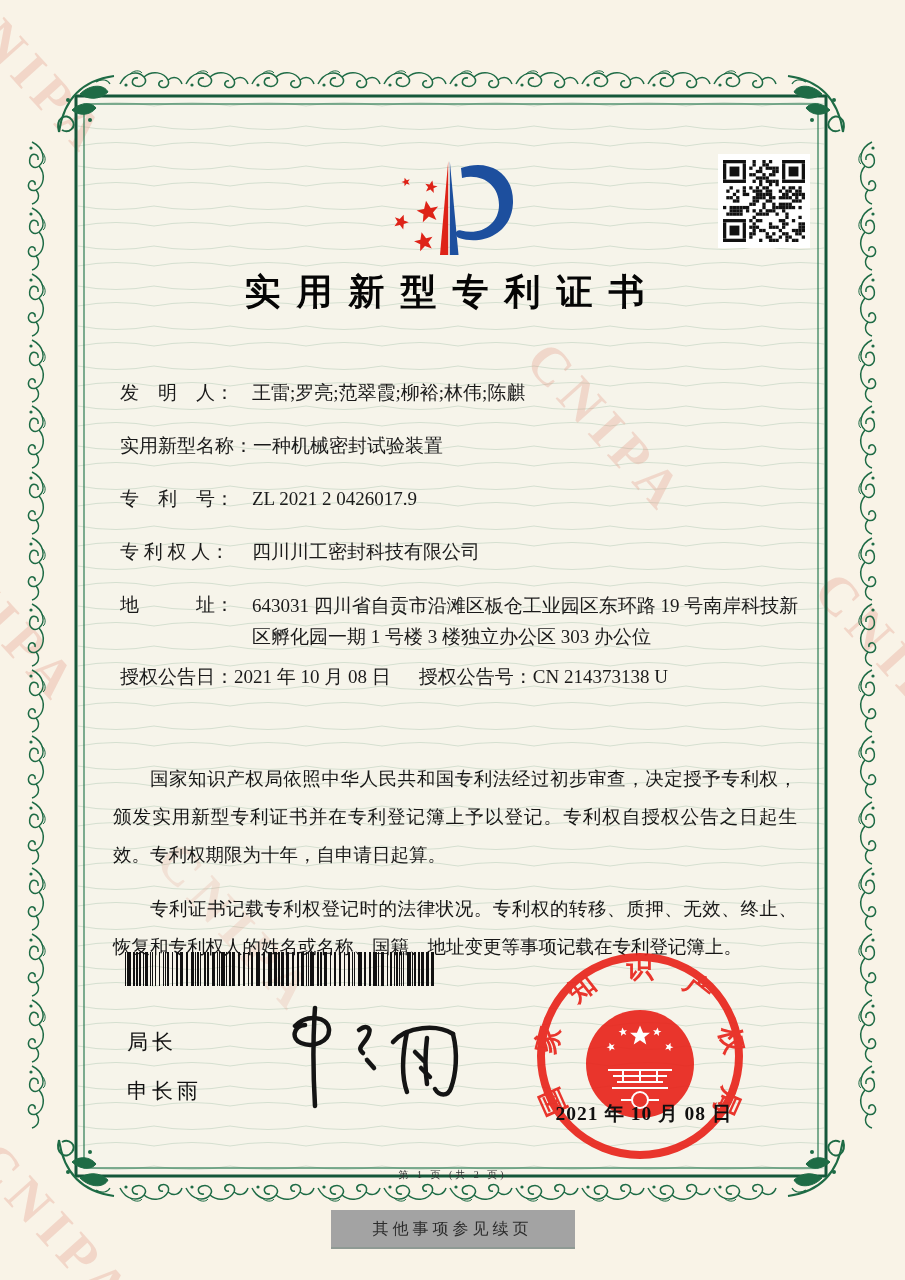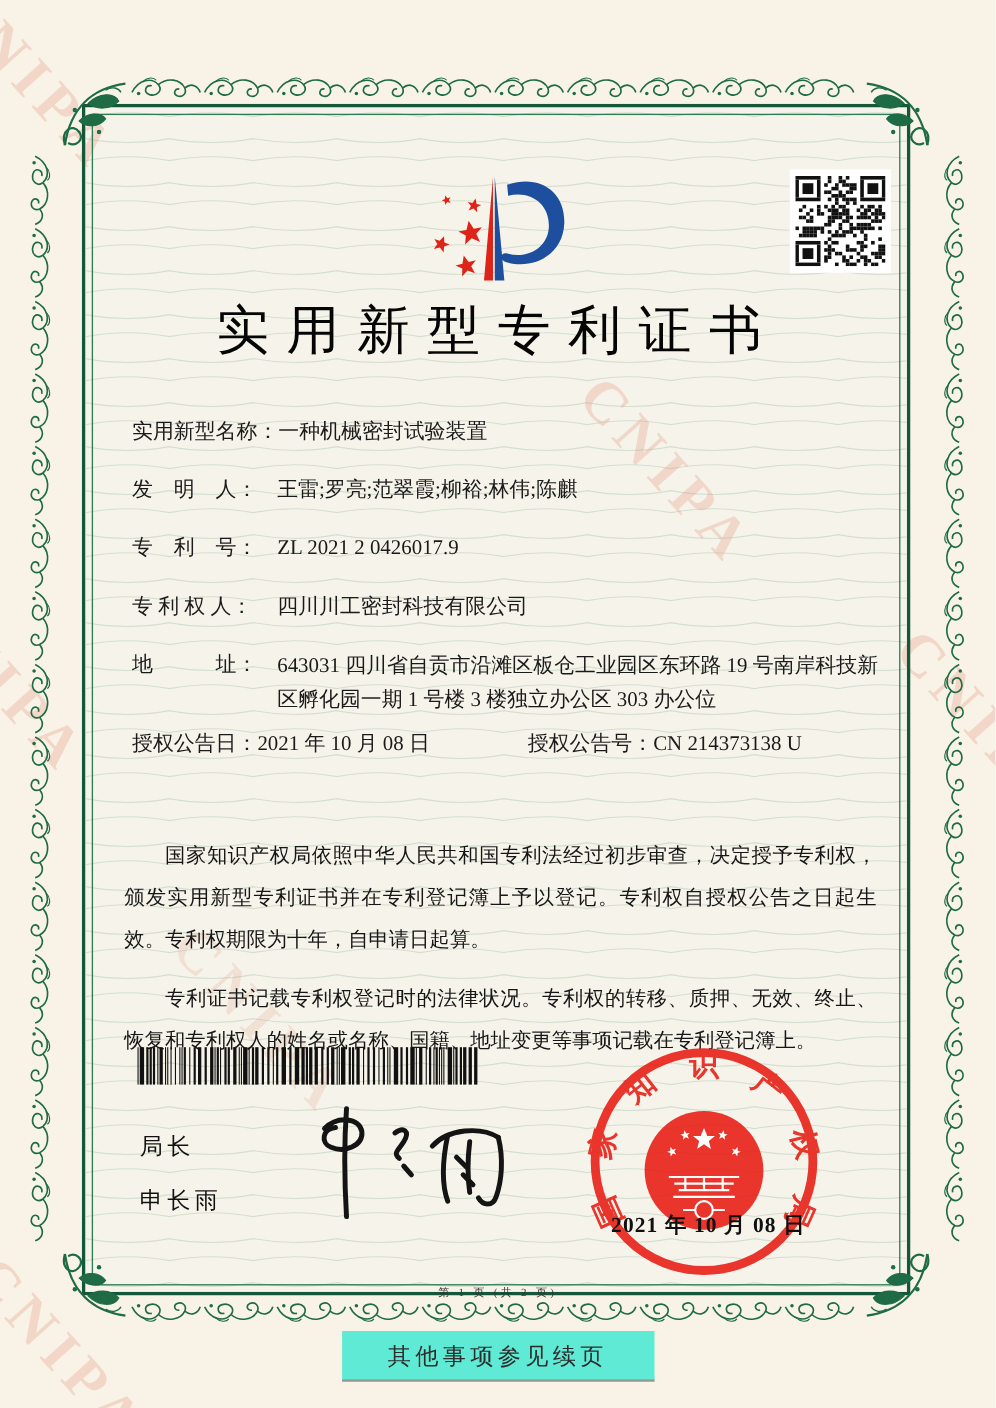--- a/index.html
+++ b/index.html
@@ -18,49 +18,49 @@
   
   .frame-svg{position:absolute; left:0; top:0;}
   
   .guil{position:absolute; left:78px; top:98px;}
   
   .cert-no{position:absolute; left:113px; top:150px; font-size:18px; letter-spacing:3px; color:#2a2a2a;}
   .logo{position:absolute; left:382px; top:158px;}
   .qr{position:absolute; left:718px; top:154px; width:92px; height:94px; background:#fff; display:flex; align-items:center; justify-content:center;}
   .title{
     position:absolute; left:0; top:268px; width:100%; text-align:center;
-    font-size:48px; font-weight:normal; letter-spacing:16px; color:#050505;
+    font-size:36px; font-weight:bold; letter-spacing:16px; color:#050505;
   }
   .fields{position:absolute; left:120px; top:378px; width:700px; font-size:19px;}
   .frow{display:flex; margin-bottom:24px; line-height:29px;}
   .frow .lbl{flex:0 0 132px; white-space:pre;}
   .frow .val{white-space:pre-wrap;}
   .frow.addr{margin-bottom:10px;}
   .frow.addr .val{width:556px; line-height:31px;}
-  .grant .pair2{margin-left:89px;}
+  .grant .pair2{margin-left:28px;}
   .body-paras{
     position:absolute; left:97px; top:744px; width:716px;
     font-size:18.5px; line-height:38px; text-align:justify; color:#161616;
   }
   .body-paras p{margin:16px; text-indent:2em;}
   .barcode{position:absolute; left:125px; top:952px; height:34px; display:flex; align-items:stretch;}
   .barcode i{display:block; background:#111;}
   .director{position:absolute; left:127px; top:1028px; font-family:"Liberation Sans","DejaVu Sans",sans-serif; font-size:21px; color:#111;}
   .director div{margin-bottom:21px; letter-spacing:4px;}
   .sig{position:absolute; left:255px; top:1002px;}
   .seal{position:absolute; left:533px; top:946px;}
   .seal-date{
     position:absolute; left:538px; top:1100px; width:212px; text-align:center;
     font-size:19.5px; letter-spacing:1px; color:#101010; font-weight:bold;
   }
   .page-num{position:absolute; left:0; top:1168px; width:100%; text-align:center; font-size:10px; letter-spacing:3px; color:#333;}
   .cont-note{
     position:absolute; left:50%; transform:translateX(-50%); top:1210px;
-    background:#5eead4; padding:9px 42px 7px 42px; border-bottom:2px solid #8f9a94;
-    font-size:21px; letter-spacing:4px; color:#2c2c2c;
+    background:#a3a3a3; padding:9px 42px 7px 42px; border-bottom:2px solid #8f9a94;
+    font-size:16px; letter-spacing:4px; color:#2c2c2c;
   }
 </style>
 </head>
 <body>
 
 <div class="page">
 
   <svg class="guil" width="746" height="1074">
     <rect x="0" y="0" width="746" height="1074" fill="#f6f4ea"></rect>
     <g id="guil-lines" stroke="#c9d8c7" stroke-width="1" fill="none" opacity="0.75">
@@ -445,26 +445,26 @@
         <rect x="0" y="62.31999999999999" width="3.28" height="16.4" fill="#111"></rect>
         <rect x="19.68" y="62.31999999999999" width="3.28" height="16.4" fill="#111"></rect>
         <rect x="6.56" y="65.6" width="9.84" height="9.84" fill="#111"></rect>
       </svg>
   </div>
 
   <div class="title">实用新型专利证书</div>
 
   <div class="fields">
     <div class="frow">
+        <span class="lbl">发　明　人：</span>
+        <span class="val">王雷;罗亮;范翠霞;柳裕;林伟;陈麒</span>
+      </div>
+    <div class="frow">
         <span class="lbl">实用新型名称：</span>
         <span class="val">一种机械密封试验装置</span>
-      </div>
-    <div class="frow">
-        <span class="lbl">发　明　人：</span>
-        <span class="val">王雷;罗亮;范翠霞;柳裕;林伟;陈麒</span>
       </div>
     <div class="frow">
         <span class="lbl">专　利　号：</span>
         <span class="val">ZL 2021 2 0426017.9</span>
       </div>
     <div class="frow">
         <span class="lbl">专 利 权 人：</span>
         <span class="val">四川川工密封科技有限公司</span>
       </div>
     <div class="frow addr">

